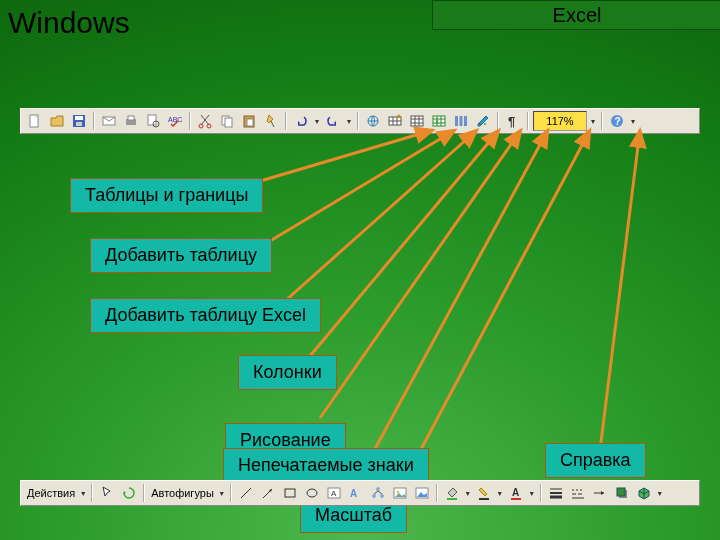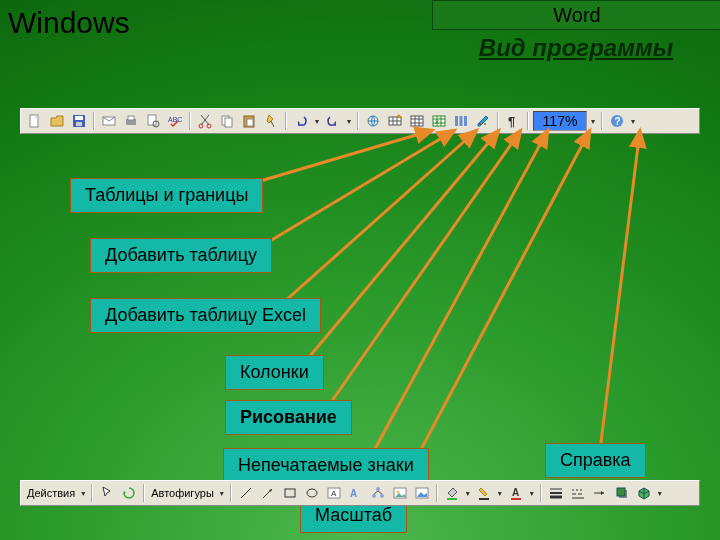--- a/index.html
+++ b/index.html
@@ -91,23 +91,23 @@
   .tb-sep {
     width: 1px;
     height: 18px;
     background: #aaa;
     border-right: 1px solid #fff;
     margin: 0 2px;
   }
   .tb-zoom {
     width: 52px;
     height: 18px;
-    background: #3b82f6;
+    background: #fde047;
     border: 1px inset #999;
-    font-size: 14px;
+    font-size: 11px;
     display: flex;
     align-items: center;
     justify-content: center;
     color: #000;
   }
   .tb-drop {
     width: 8px;
     height: 20px;
     font-size: 8px;
     color: #333;
@@ -151,22 +151,21 @@
   .arrow-head {
     fill: #e88a2a;
   }
 </style>
 </head>
 <body>
 
 <div class="slide">
 
   <div class="windows-title">Windows</div>
-  <div class="word-box"><span>Word</span></div>
-  <div class="subtitle">Вид программы</div>
+  <div class="word-box"><span>Excel</span></div>
 
   <div class="toolbar top1">
     <div class="tb-btn">
         <svg class="icon-svg" viewBox="0 0 16 16">
           <rect x="3" y="2" width="8" height="12" fill="#fff" stroke="#888"></rect>
           <path d="M8 2l3 3h-3z" fill="#ddd"></path>
         </svg>
       </div>
     <div class="tb-btn">
         <svg class="icon-svg" viewBox="0 0 16 16">
@@ -328,22 +327,22 @@
     <line class="arrow-line" x1="370" y1="458" x2="548" y2="130" marker-end="url(#ah)"></line>
 
     <line class="arrow-line" x1="390" y1="508" x2="590" y2="130" marker-end="url(#ah)"></line>
 
     <line class="arrow-line" x1="600" y1="450" x2="640" y2="130" marker-end="url(#ah)"></line>
   </svg>
 
   <div class="annot" style="left:70px; top:178px;">Таблицы и границы</div>
   <div class="annot" style="left:90px; top:238px;">Добавить таблицу</div>
   <div class="annot" style="left:90px; top:298px;">Добавить таблицу Excel</div>
-  <div class="annot" style="left:225px; top:355px;">Колонки</div>
-  <div class="annot" style="left:225px; top:400px;font-weight:bold;">Рисование</div>
+  <div class="annot" style="left:238px; top:355px;">Колонки</div>
+  <div class="annot" style="left:225px; top:423px;">Рисование</div>
   <div class="annot" style="left:175px; top:448px;margin-left:48px;">Непечатаемые знаки</div>
   <div class="annot" style="left:300px; top:498px;">Масштаб</div>
   <div class="annot" style="left:545px; top:443px;">Справка</div>
 
   <div class="toolbar bottom1">
     <div class="tb-label">
         <span>Действия</span>
       </div>
     <div class="tb-drop">▾</div>
     <div class="tb-sep"></div>

